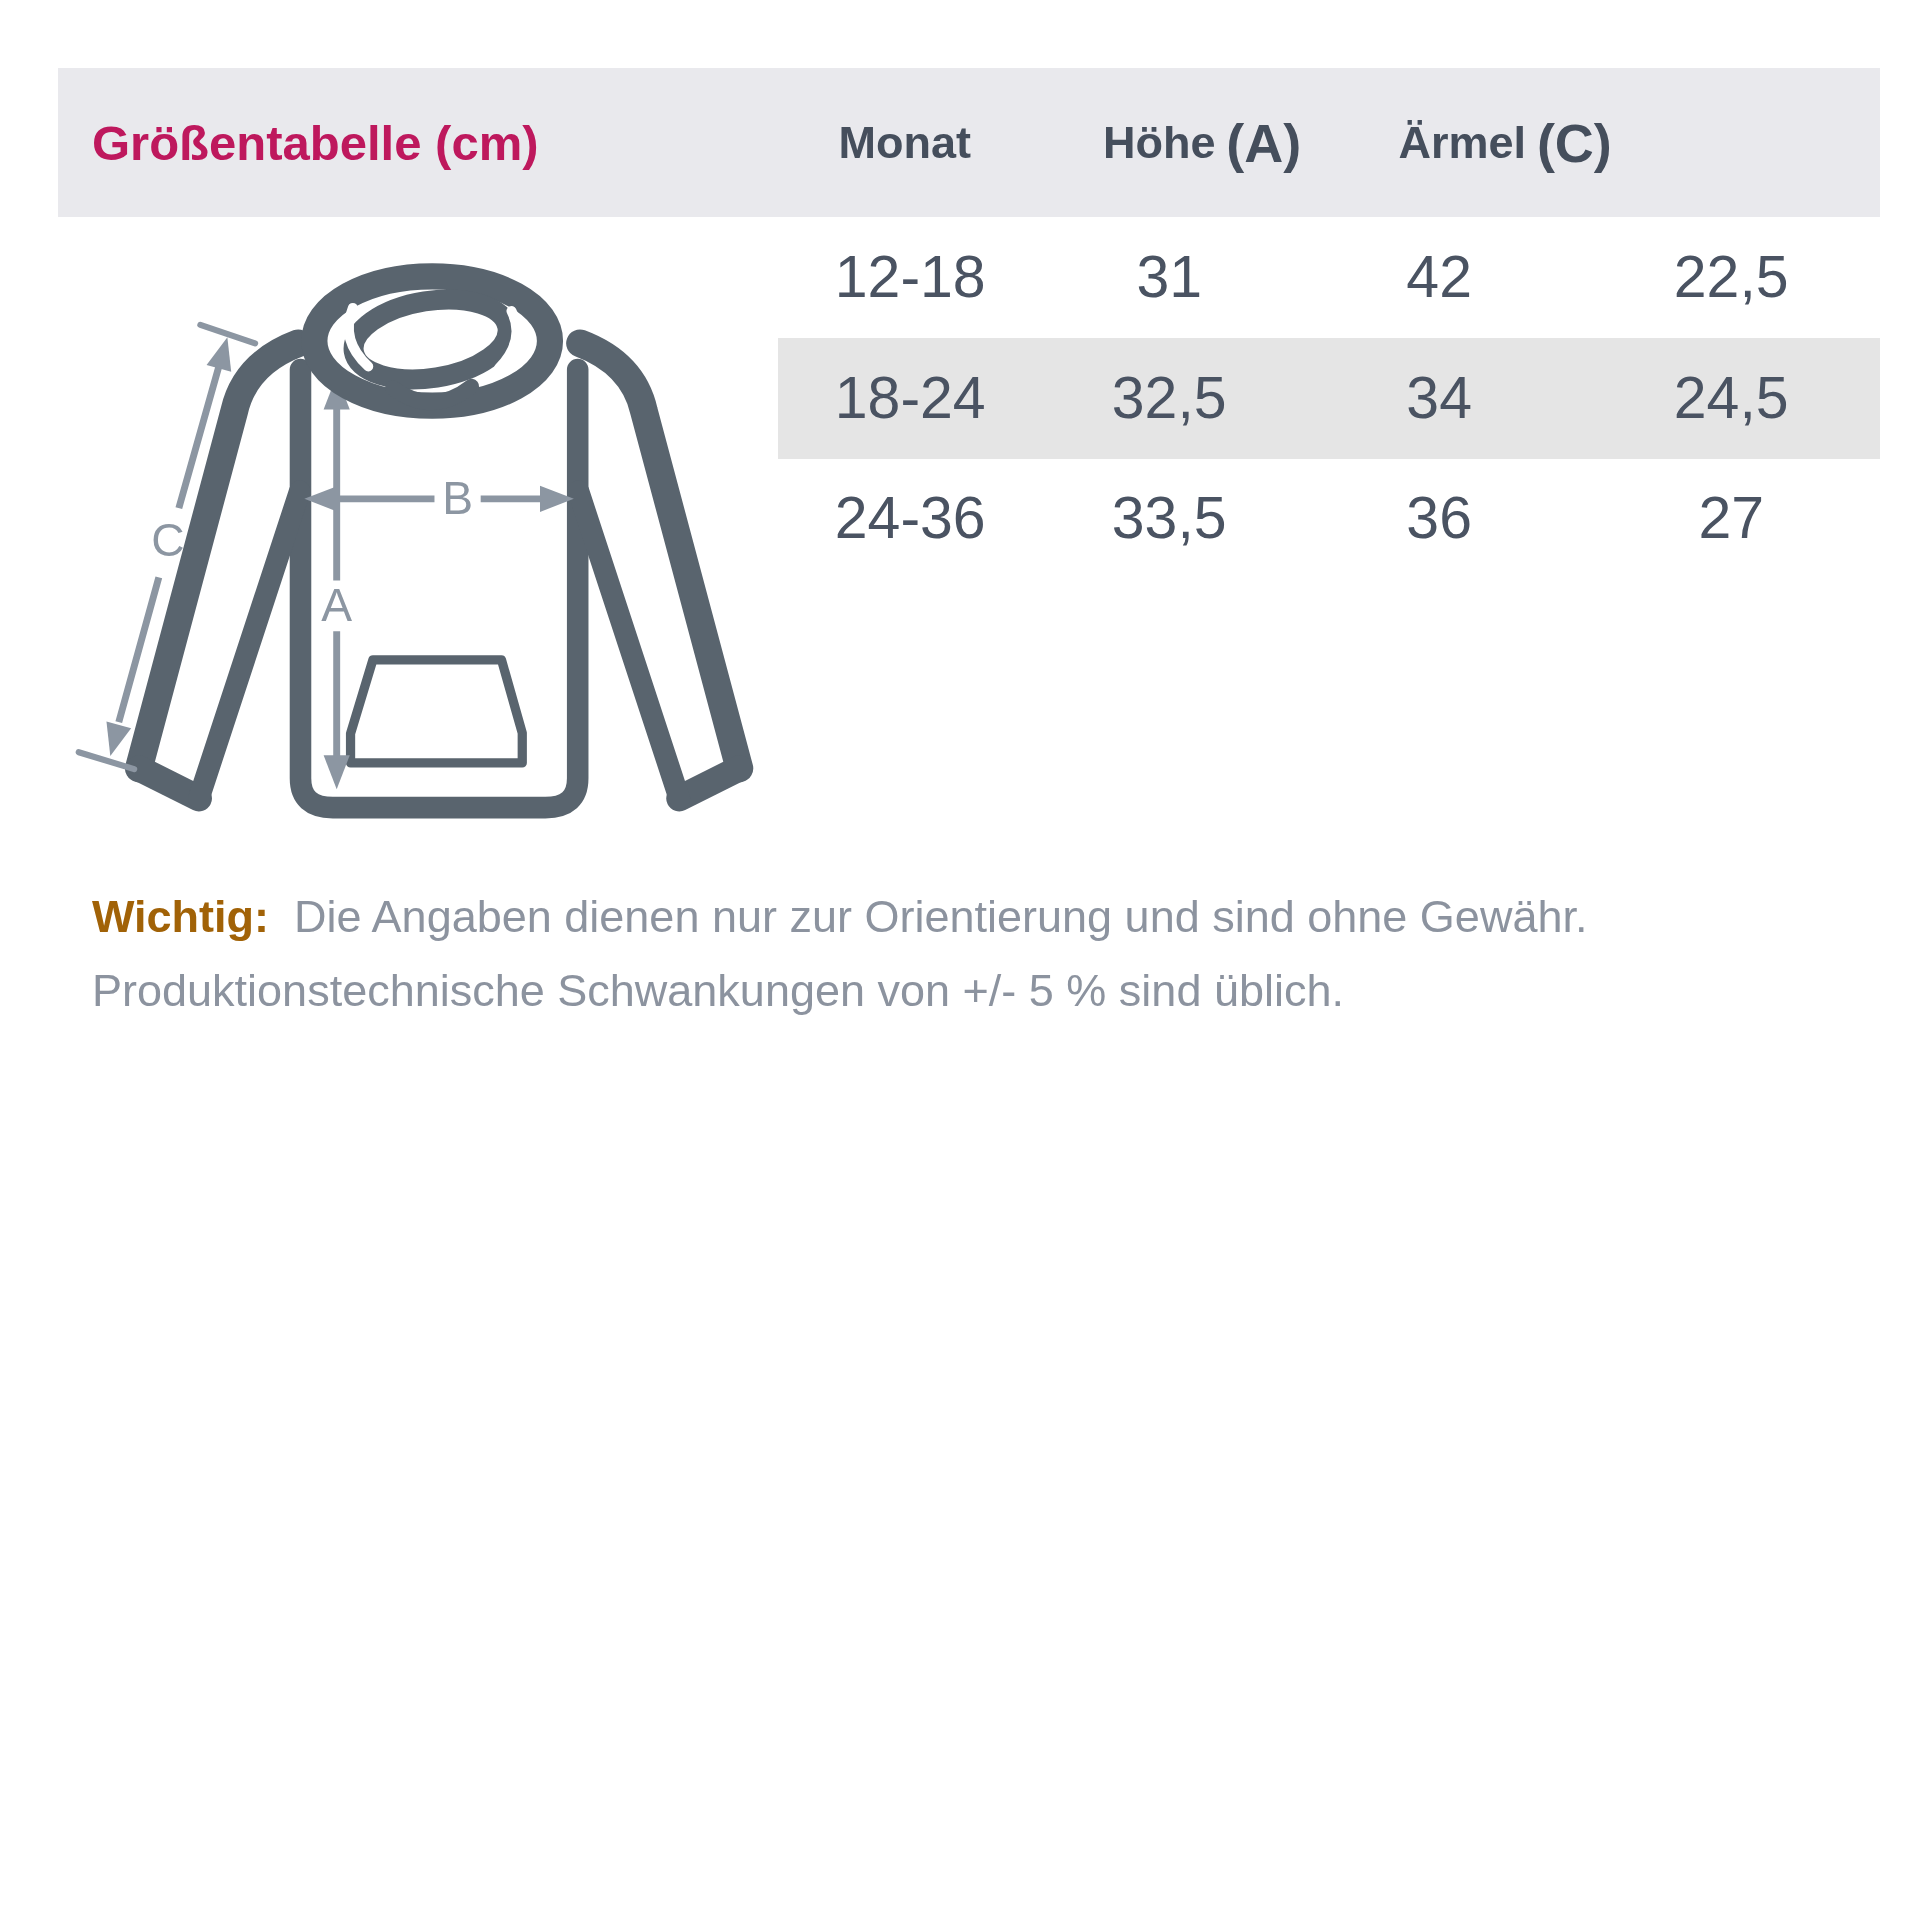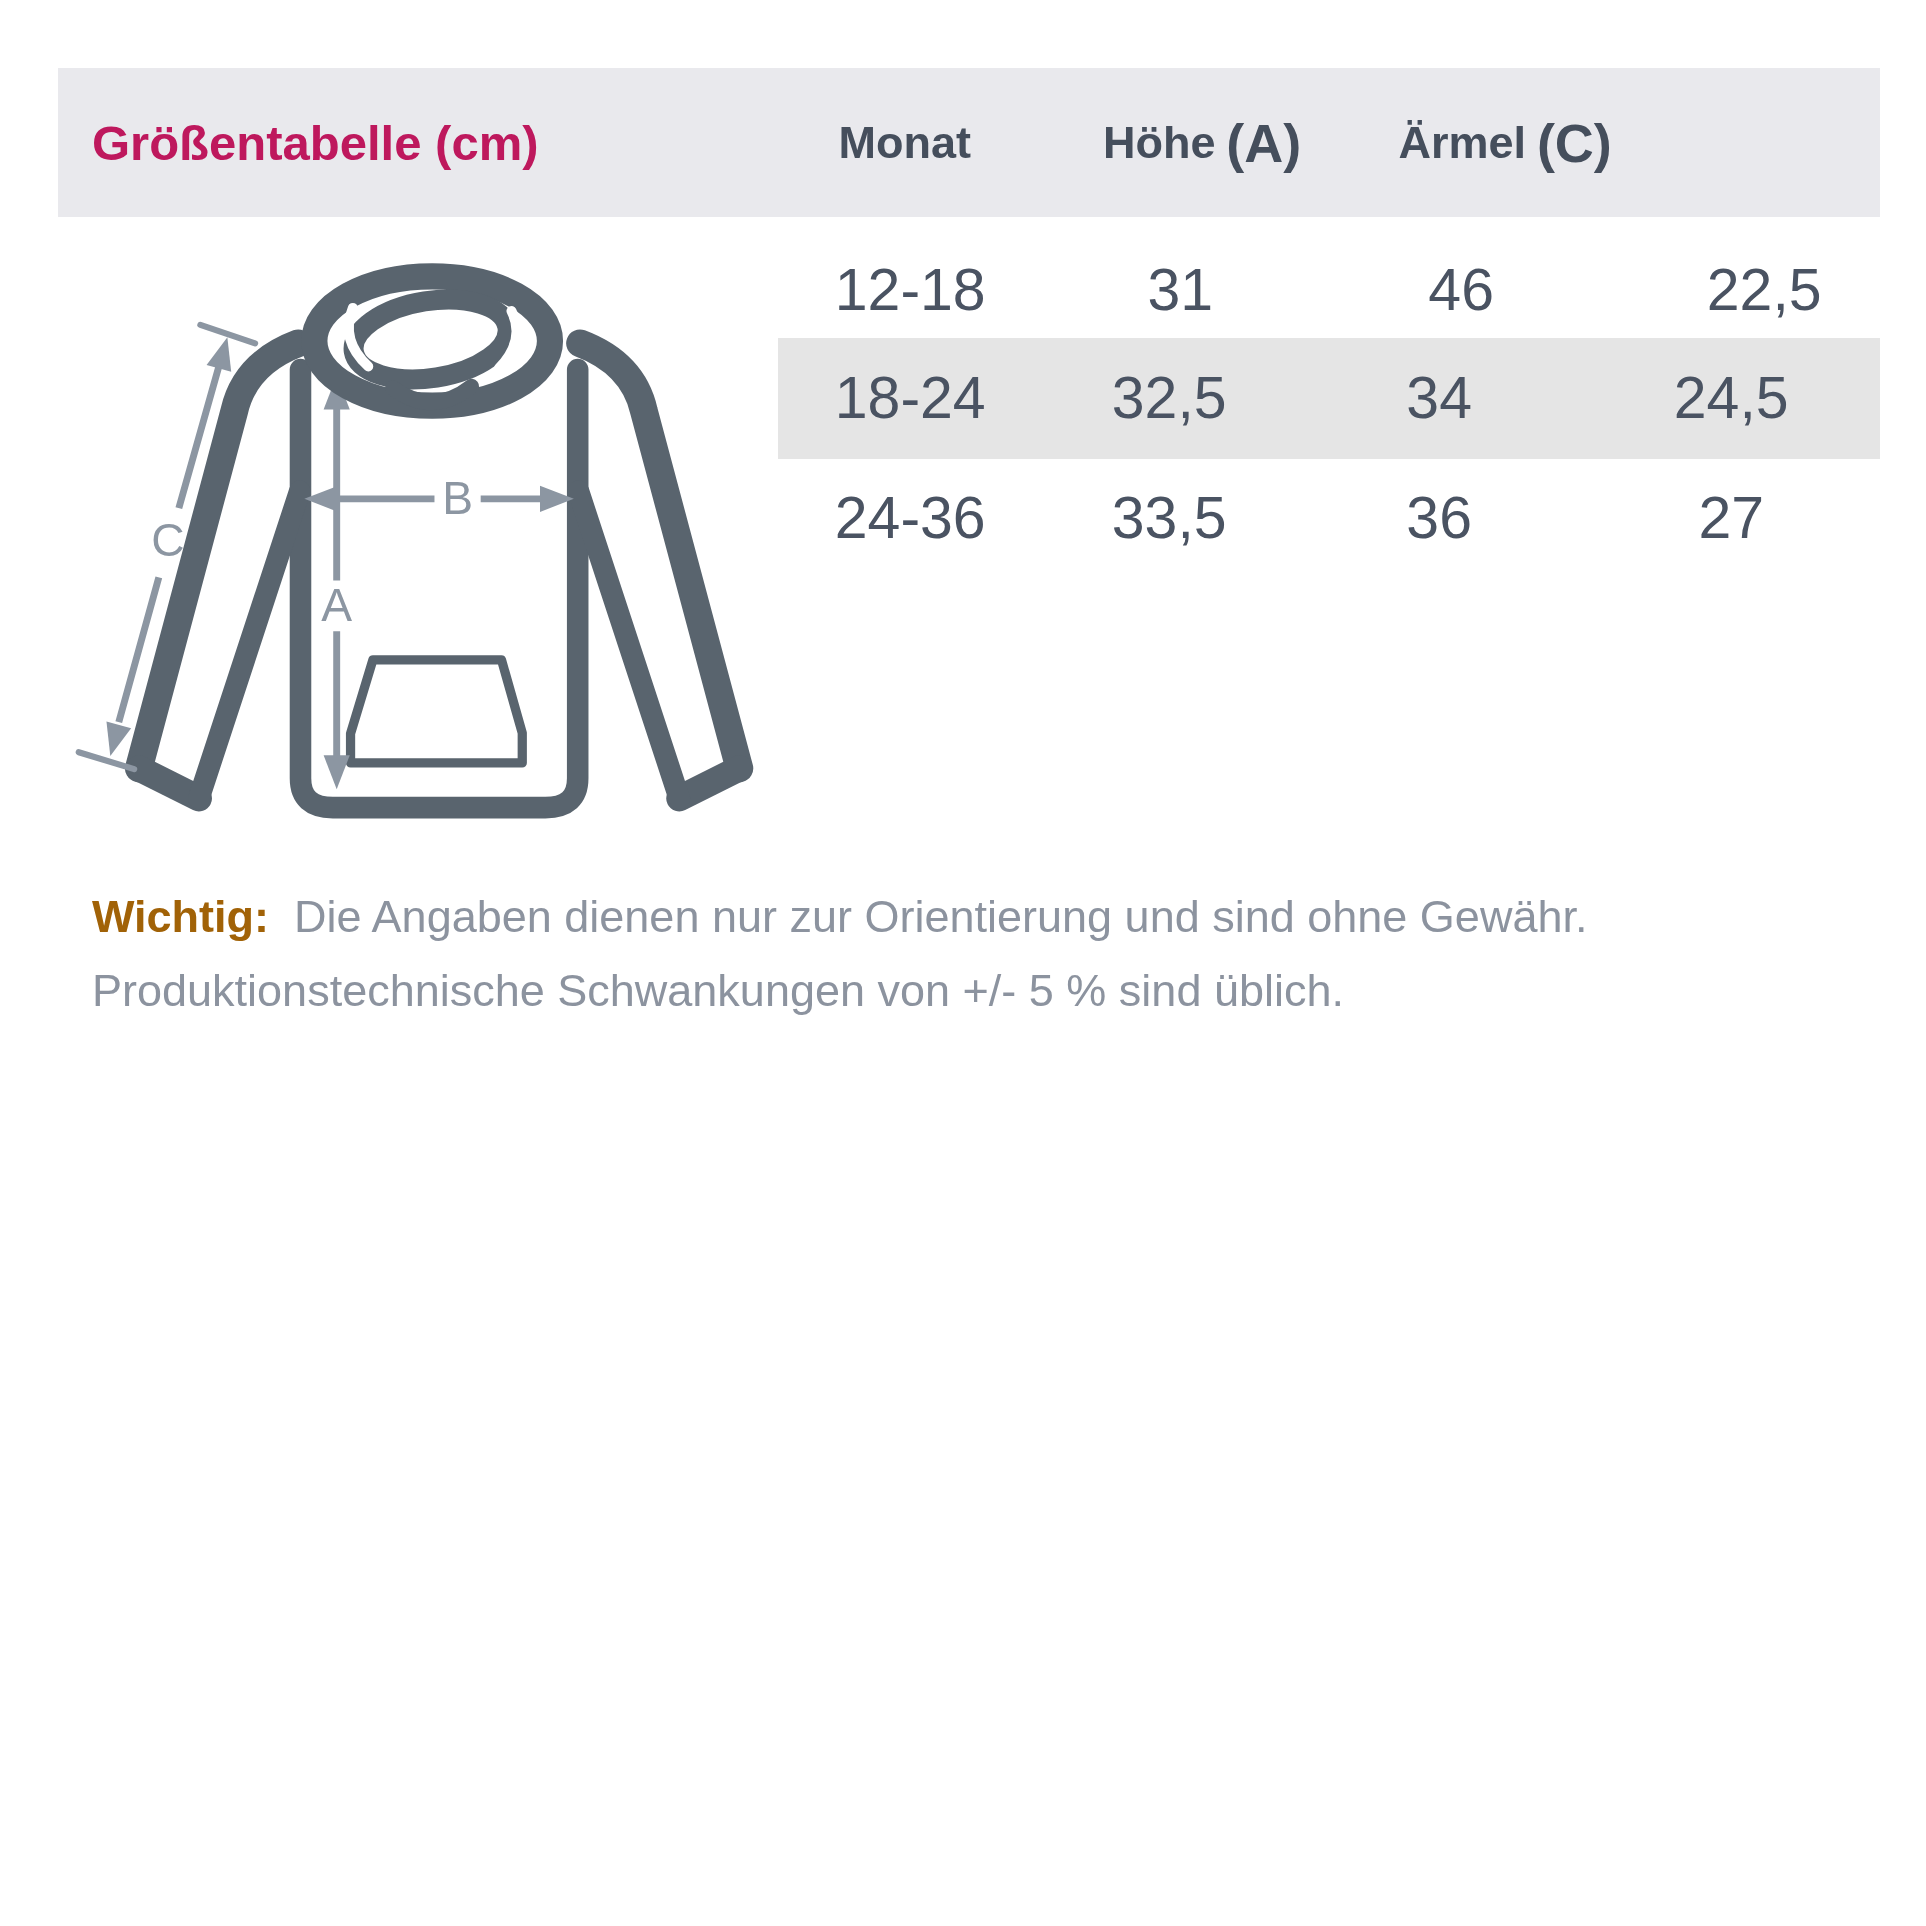--- a/index.html
+++ b/index.html
@@ -31,21 +31,21 @@
     font-size:45px; font-weight:bold; color:#454e5c;
     white-space:nowrap; line-height:1;
   }
   .hcell .paren {
     font-size:54px; font-weight:bold; margin-left:10.8px;
   }
   .trow {
     position:absolute; left:778px; width:1102px; height:120px;
     display:grid; grid-template-columns:24% 23% 26% 27%;
   }
-  .trow.r1 { top:230px;gap:11px; }
+  .trow.r1 { top:217px; }
   .trow.r2 { top:338px; height:121px; background:#e5e5e5; }
   .trow.r3 { top:458px; }
   .cell {
     display:flex; align-items:center; justify-content:center;
     font-size:59px; font-weight:400; color:#4a5362; line-height:1;
   }
   .diagram-svg { position:absolute; left:46px; top:254px; }
   .hoodie-stroke { stroke:#59646e; fill:none; }
   .arrow-stroke { stroke:#8c96a2; fill:none; }
   .arrow-fill { fill:#8c96a2; stroke:none; }
@@ -78,21 +78,21 @@
   </div>
   <div class="hcell">
     <span>Ärmel</span>
     <span class="paren">(C)</span>
   </div>
 </div>
 
 <div class="trow r1">
   <div class="cell">12-18</div>
   <div class="cell">31</div>
-  <div class="cell">46</div>
+  <div class="cell">42</div>
   <div class="cell">22,5</div>
 </div>
 <div class="trow r2">
   <div class="cell">18-24</div>
   <div class="cell">32,5</div>
   <div class="cell">34</div>
   <div class="cell">24,5</div>
 </div>
 <div class="trow r3">
   <div class="cell">24-36</div>

